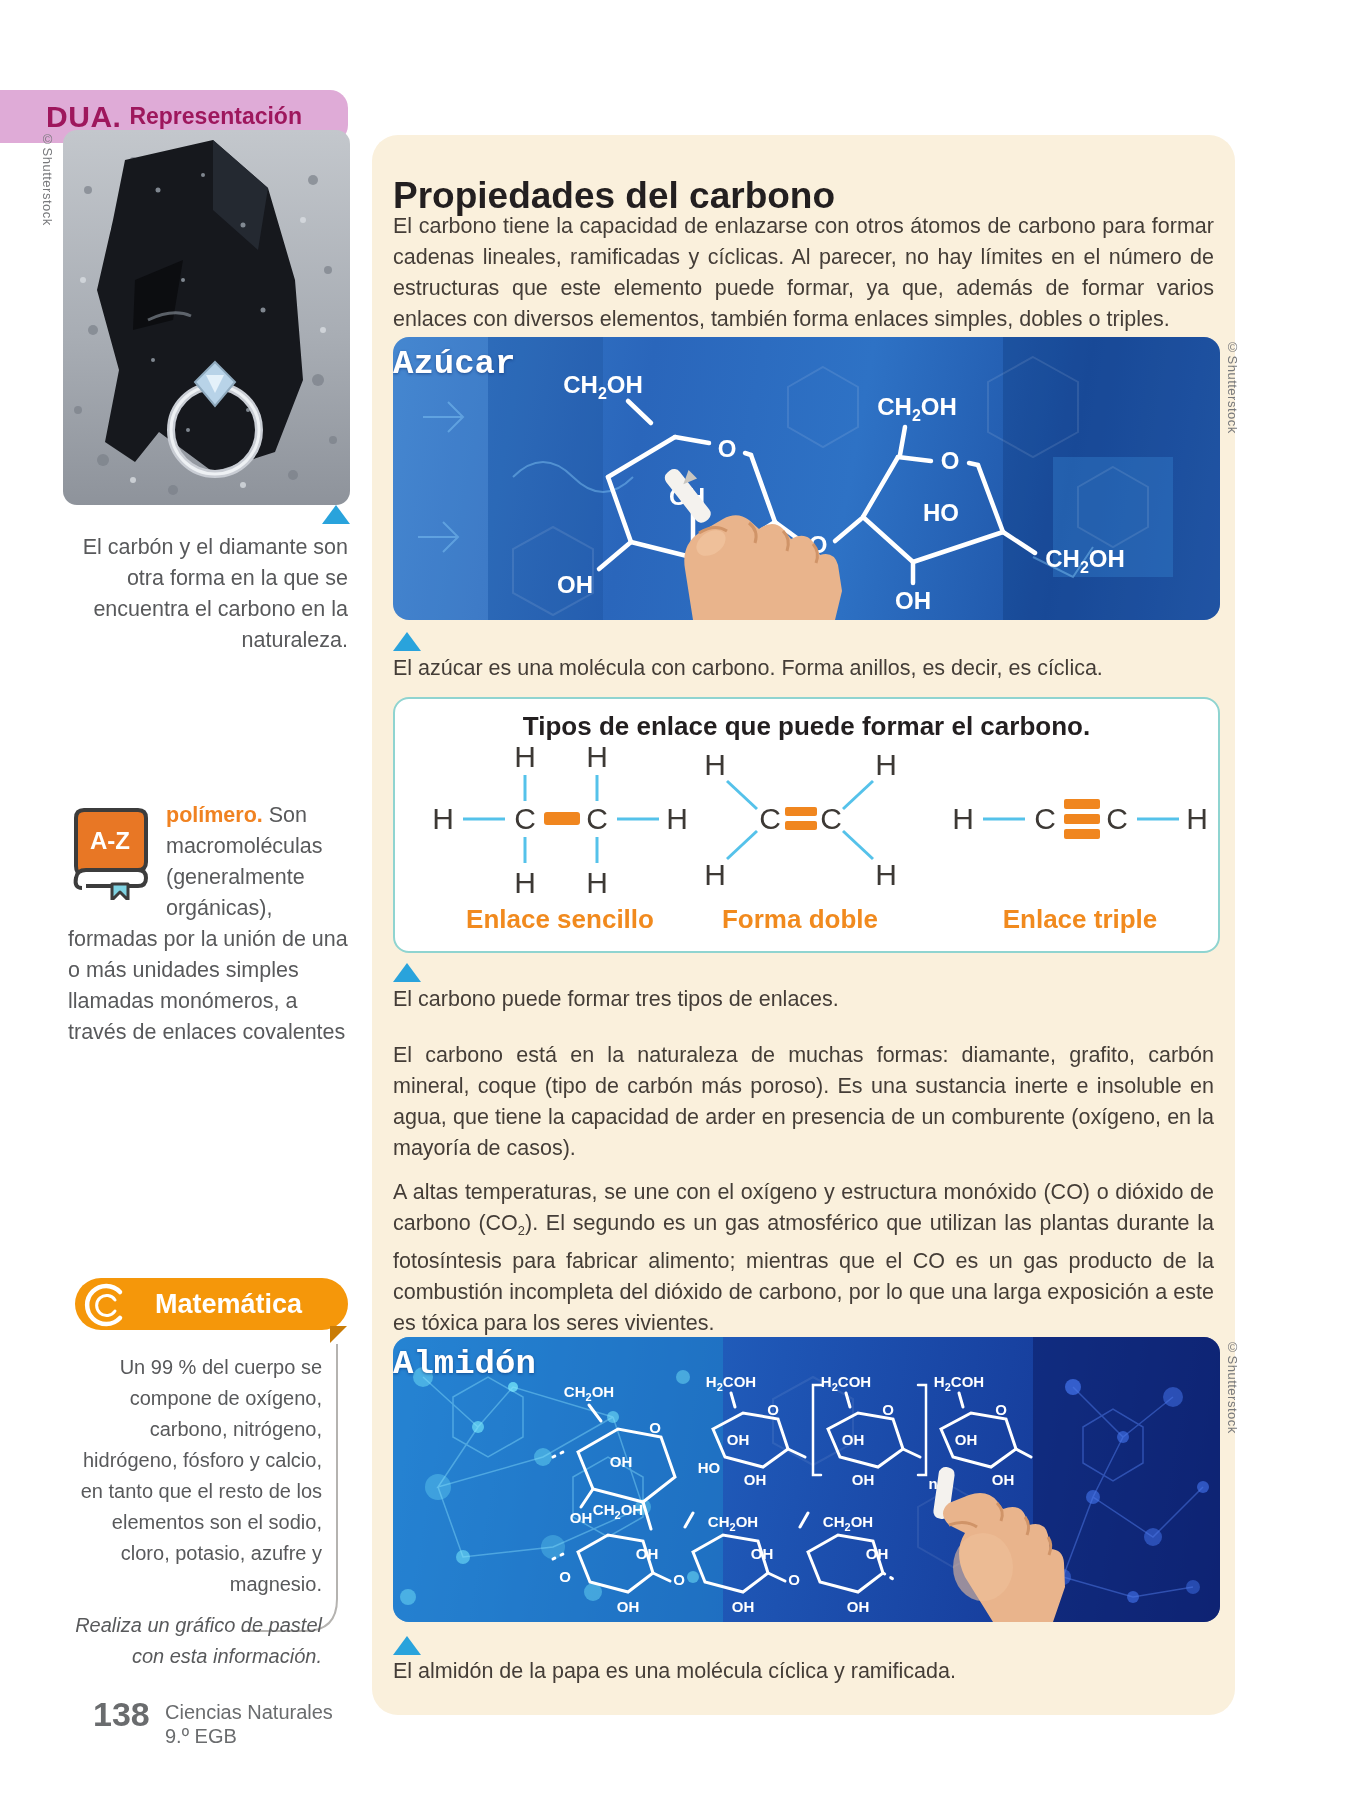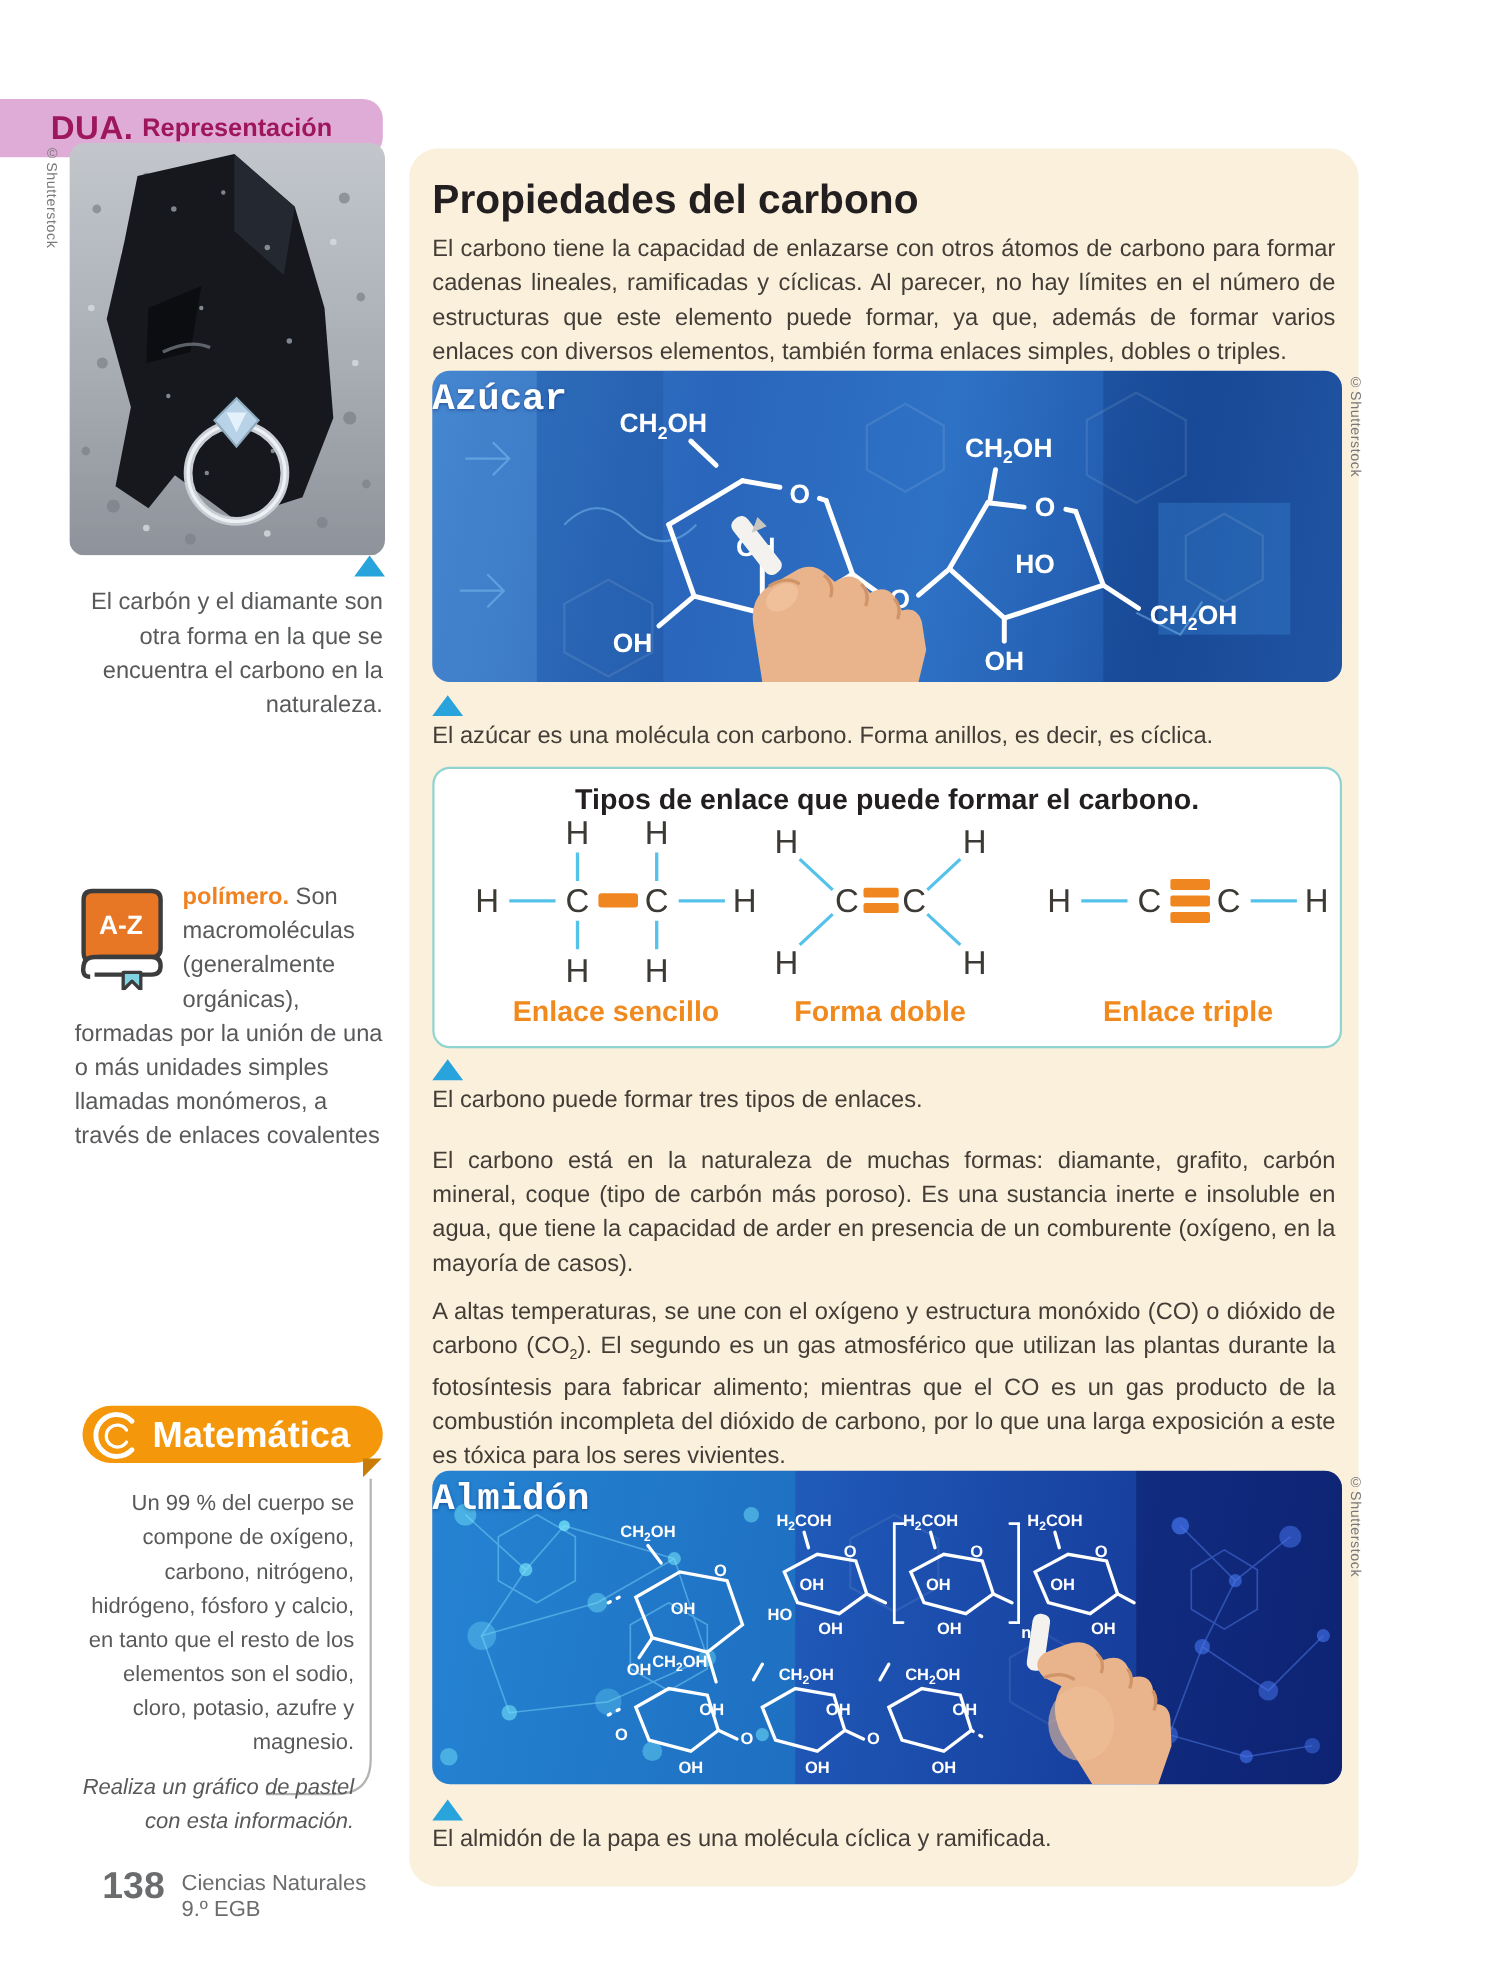--- a/index.html
+++ b/index.html
@@ -21,35 +21,35 @@
                 font-size:21.5px;line-height:31px;color:#58595b;}
   .tri{width:0;height:0;border-left:14px solid transparent;border-right:14px solid transparent;
        border-bottom:19px solid #29a3dc;}
 
   .glossary{left:68px;top:800px;width:284px;font-size:21.5px;line-height:31px;color:#58595b;}
   .glossary .book{float:left;width:86px;height:96px;margin:4px 12px 2px 0;}
   .gloss-term{color:#f08221;font-weight:700;}
 
   .math-header{left:75px;top:1278px;width:273px;height:52px;background:#f5970a;border-radius:26px;
                display:flex;align-items:center;justify-content:center;}
-  .math-title{color:#ffffff;font-weight:700;font-size:33px;margin-left:34px;}
+  .math-title{color:#ffffff;font-weight:700;font-size:27px;margin-left:34px;}
   .math-logo{left:84px;top:1282px;width:46px;height:46px;}
   .math-fold{left:330px;top:1326px;width:0;height:0;
              border-left:17px solid #c97c06;border-bottom:17px solid transparent;}
   .math-body{left:70px;top:1352px;width:252px;text-align:right;
              font-size:20px;line-height:31px;color:#58595b;}
   .math-task{margin-top:10px;font-style:italic;}
 
   .footer-num{left:93px;top:1695px;font-size:34px;font-weight:800;color:#6a6c6e;}
   .footer-txt{left:165px;top:1700px;font-size:20px;line-height:24px;color:#6a6c6e;}
 
   
   .panel{left:372px;top:135px;width:863px;height:1580px;background:#faf0dc;border-radius:26px;}
   .panel .inner{position:absolute;left:21px;width:821px;}
-  .main-title{top:26px;font-size:37px;font-weight:800;color:#231f20;}
+  .main-title{top:40px;font-size:37px;font-weight:800;color:#231f20;}
   .para{text-align:justify;font-size:21.5px;line-height:31px;color:#443d37;}
   .cap{font-size:21.5px;color:#443d37;}
   sub{font-size:60%;}
 
   .figure{position:absolute;left:21px;width:827px;border-radius:16px;overflow:hidden;}
   .fig-title{position:absolute;top:8px;left:0;width:100%;text-align:left;
              color:#ffffff;font-weight:800;font-size:34px;text-shadow:0 1px 3px rgba(0,30,90,.5);font-family:Liberation Mono, monospace;}
   .fig1{top:202px;height:283px;background:linear-gradient(100deg,#3a80cd 0%,#2a66bb 30%,#2e72c5 55%,#1f55a8 80%,#2a63b8 100%);}
   .fig2{top:1202px;height:285px;background:linear-gradient(100deg,#2b7bd4 0%,#1e55b4 45%,#173f9e 75%,#122e86 100%);}
 

